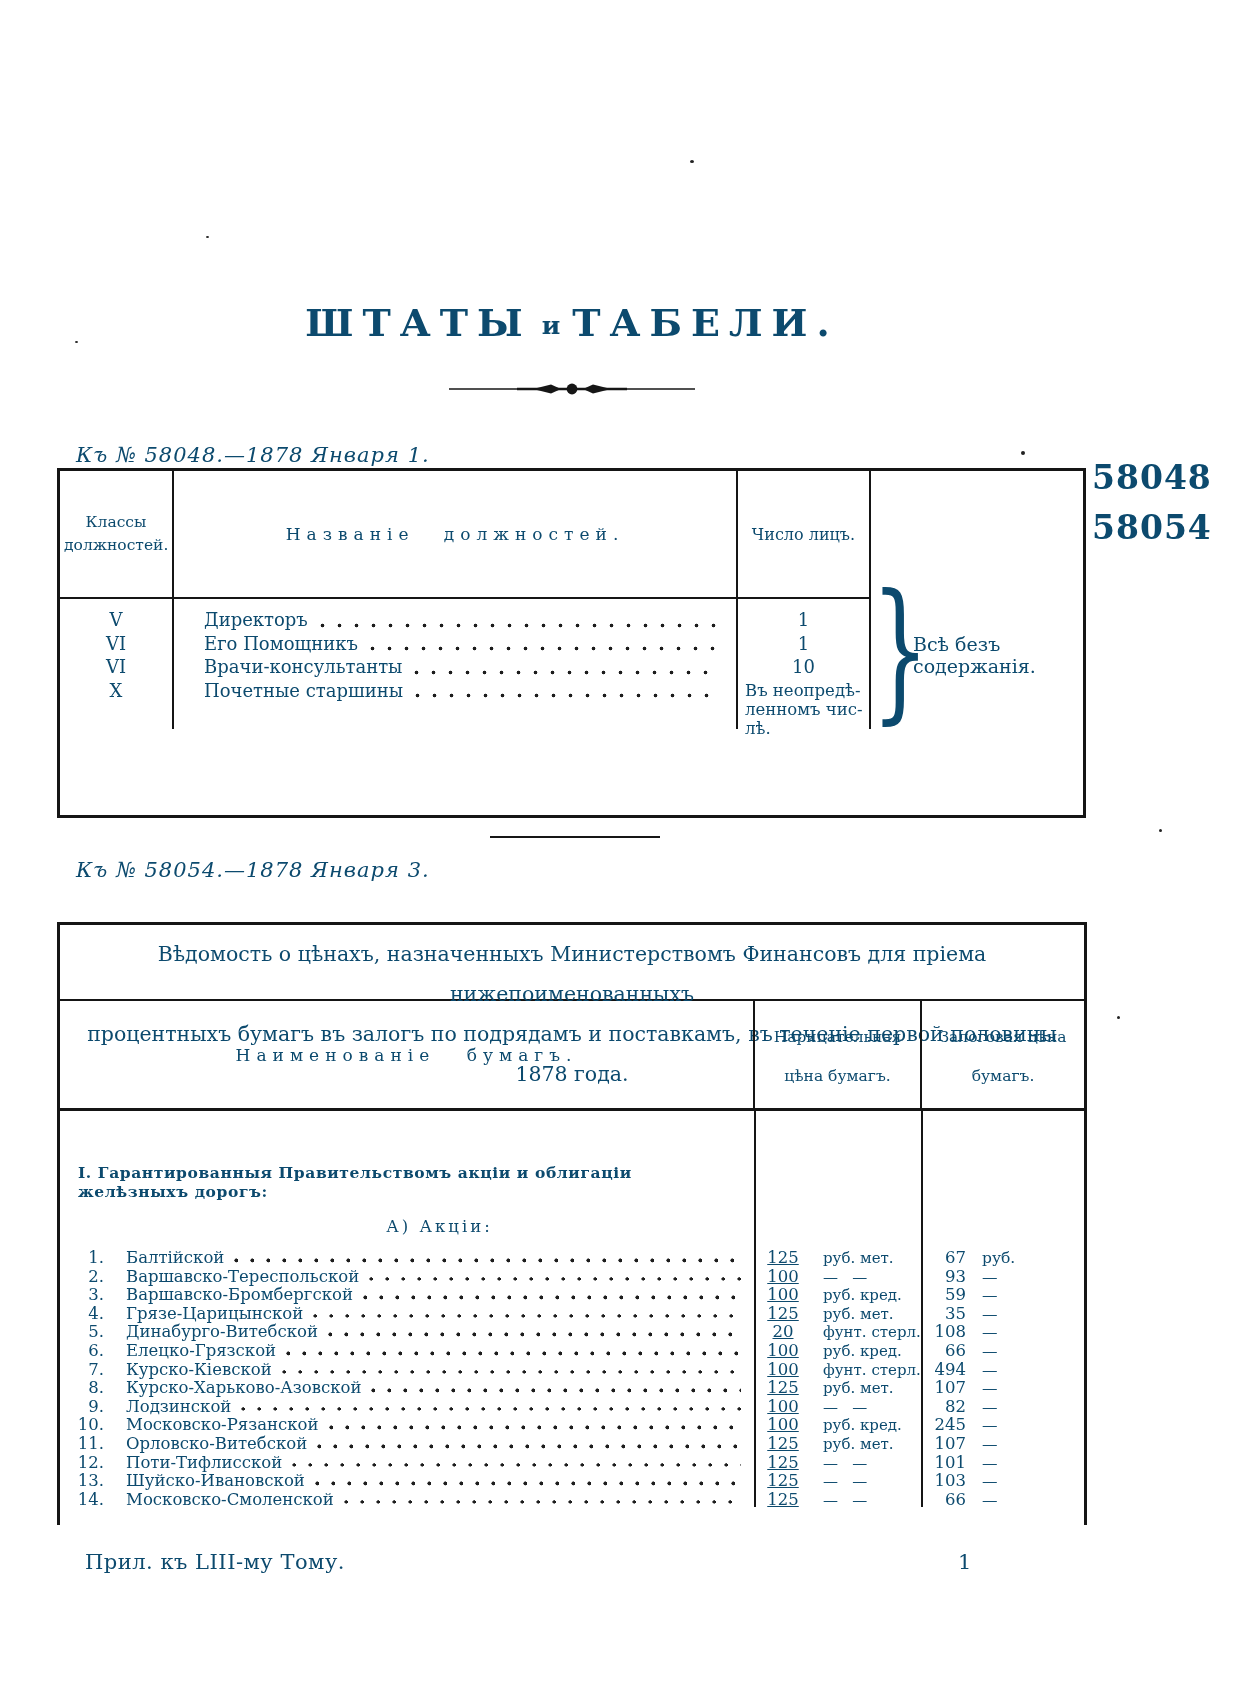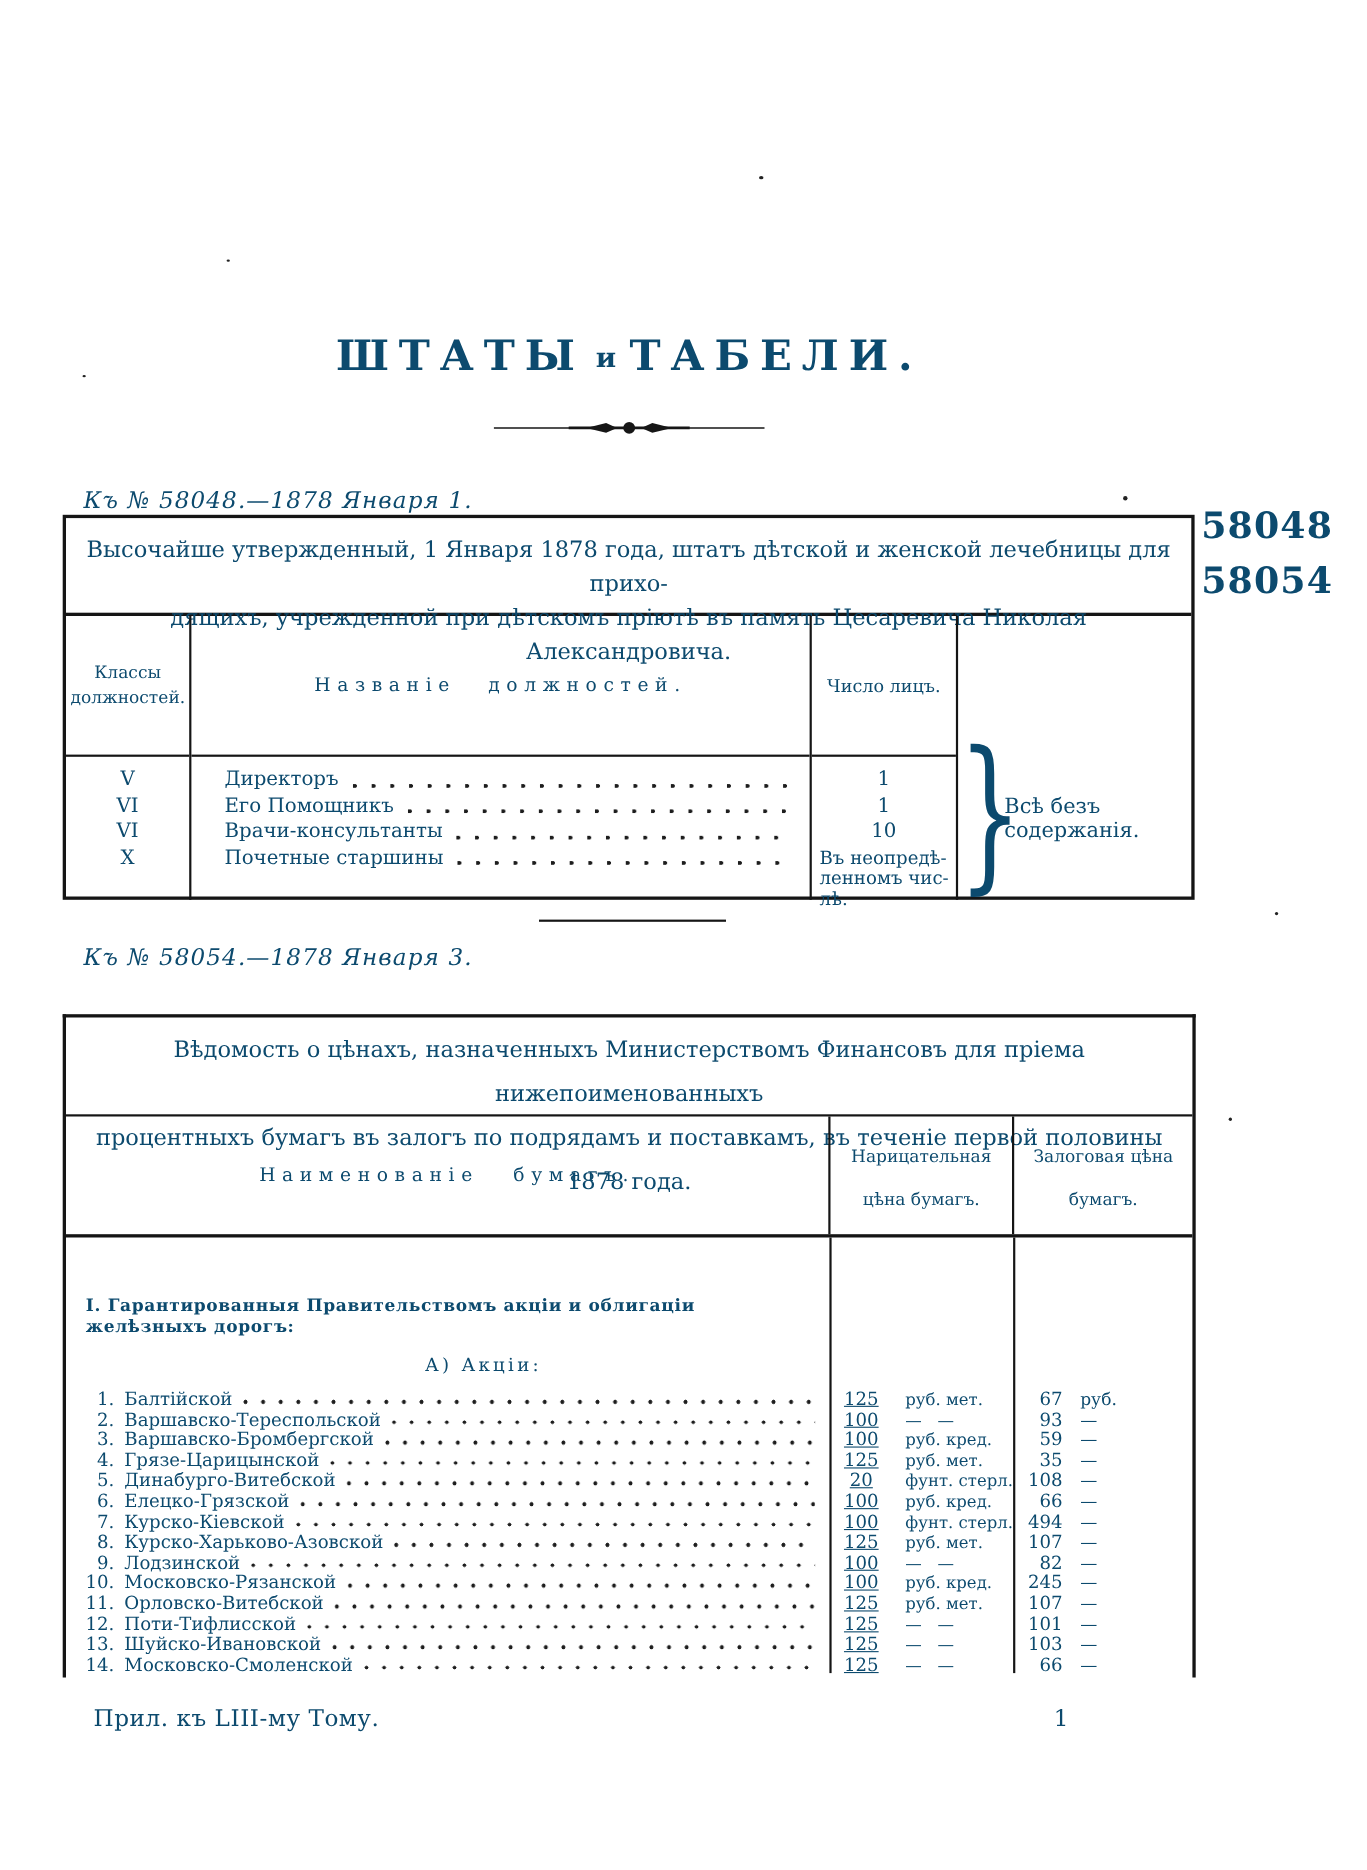--- a/index.html
+++ b/index.html
@@ -49,35 +49,35 @@
 
   
   .dots { flex:1; height:5px; align-self:flex-end; margin:0 6px 4px 12px;
           background-image:radial-gradient(circle at 2.5px 2.5px, #1d1d1d 1.7px, transparent 2.1px);
           background-size:17px 5px; background-repeat:repeat-x; }
 
   .mid-rule { position:absolute; left:490px; top:836px; width:170px; border-top:2.5px solid #161616; }
 
   
   .table2 { position:absolute; left:57px; top:922px; width:1030px; height:603px; border:3px solid #151515; border-bottom:none; background:#fff; }
-  .t2-caption { height:90px; border-bottom:2.5px solid #151515; text-align:center; font-size:20.5px; line-height:40px; padding-top:9px; }
+  .t2-caption { height:76px; border-bottom:2.5px solid #151515; text-align:center; font-size:20.5px; line-height:40px; padding-top:9px; }
   .t2-header { display:flex; height:110px; border-bottom:3.5px solid #151515; }
   .t2-h-name { width:695px; border-right:2px solid #151515; display:flex; align-items:center; justify-content:center; font-size:17px; letter-spacing:6px; word-spacing:20px; }
   .t2-h-col { width:167px; text-align:center; font-size:15.5px; line-height:39px; padding-top:17px; }
   .t2-h-col.nom { border-right:2px solid #151515; }
   .t2-h-col.pl { flex:1; }
   .t2-body { position:relative; height:396px; }
   .vr { position:absolute; top:0; bottom:0; width:2px; background:#151515; }
   .vr1 { left:694px; } .vr2 { left:861px; }
   .t2-section-head { padding:52px 0 0 18px; width:680px; font-weight:bold; font-size:15.5px; letter-spacing:0.6px; }
   .t2-sub-head { width:759px; text-align:center; margin-top:16px; font-size:16.5px; letter-spacing:3px; }
   .t2-rows { margin-top:13px; }
   .t2-row { display:flex; align-items:baseline; height:18.6px; line-height:18.6px; font-size:16.5px; }
   .rn { width:44px; text-align:right; flex:none; }
-  .rname { margin-left:9px; flex:none; }
+  .rname { margin-left:22px; flex:none; }
   .rdots { flex:1; height:4.5px; align-self:flex-end; margin:0 10px 5px 10px;
            background-image:radial-gradient(circle at 2.2px 2.2px, #1d1d1d 1.6px, transparent 2px);
            background-size:16px 4.5px; background-repeat:repeat-x; }
   .rnom { width:167px; flex:none; display:flex; align-items:baseline; }
   .nom-num { width:64px; text-align:center; flex:none;text-decoration:underline; }
   .nom-unit { margin-left:8px; font-size:15px; white-space:pre; }
   .rpl { width:166px; flex:none; display:flex; align-items:flex-end; }
   .pl-num { width:48px; text-align:right; flex:none; }
   .pl-unit { margin-left:16px; font-size:15.5px; white-space:pre; }
 
@@ -120,24 +120,20 @@
     </svg>
   </div>
 
   <div class="kicker k1">Къ № 58048.—1878 Января 1.</div>
   <div class="margin-nums">
     <div>58048</div>
     <div>58054</div>
   </div>
 
   <div class="table1">
-    <div class="t1-caption">
-      <div>Высочайше утвержденный, 1 Января 1878 года, штатъ дѣтской и женской лечебницы для прихо-</div>
-      <div>дящихъ, учрежденной при дѣтскомъ пріютѣ въ память Цесаревича Николая Александровича.</div>
-    </div>
     <div class="t1-grid">
       <div class="t1-col c1">
         <div class="t1-head">Классы должностей.</div>
         <div class="t1-body" id="t1-class-col">
             <div>V</div>
             <div>VI</div>
             <div>VI</div>
             <div>X</div>
           </div>
       </div>

